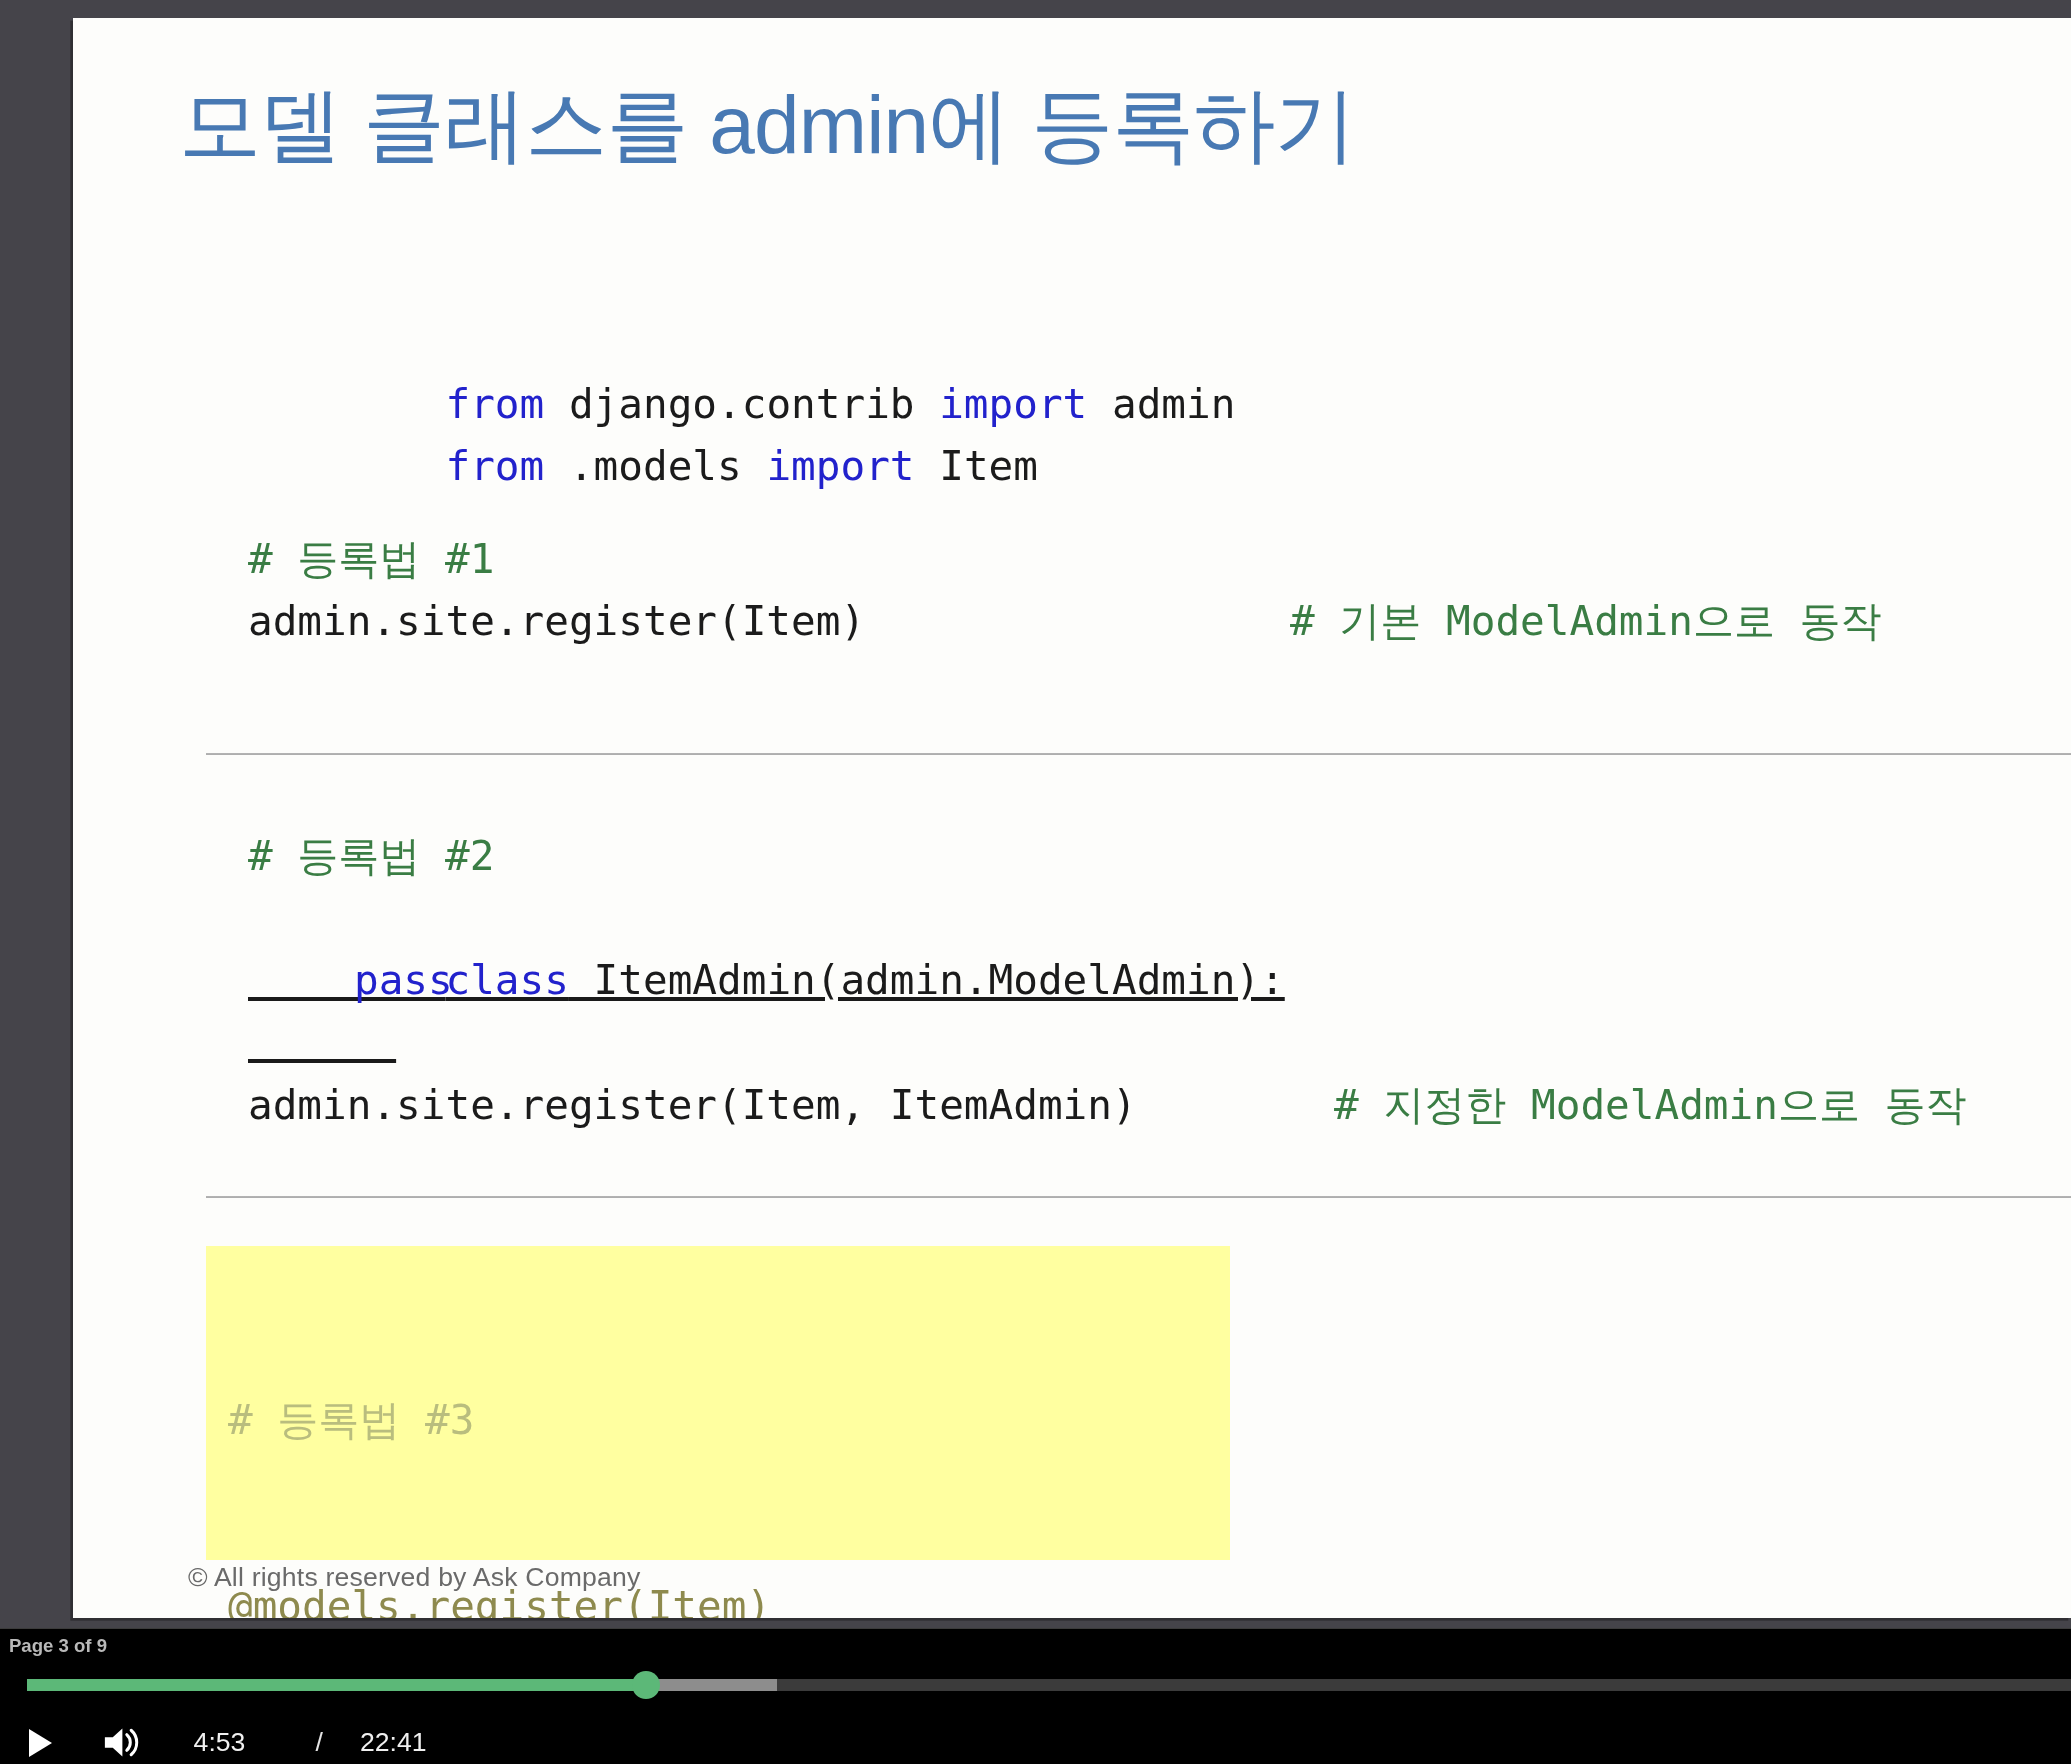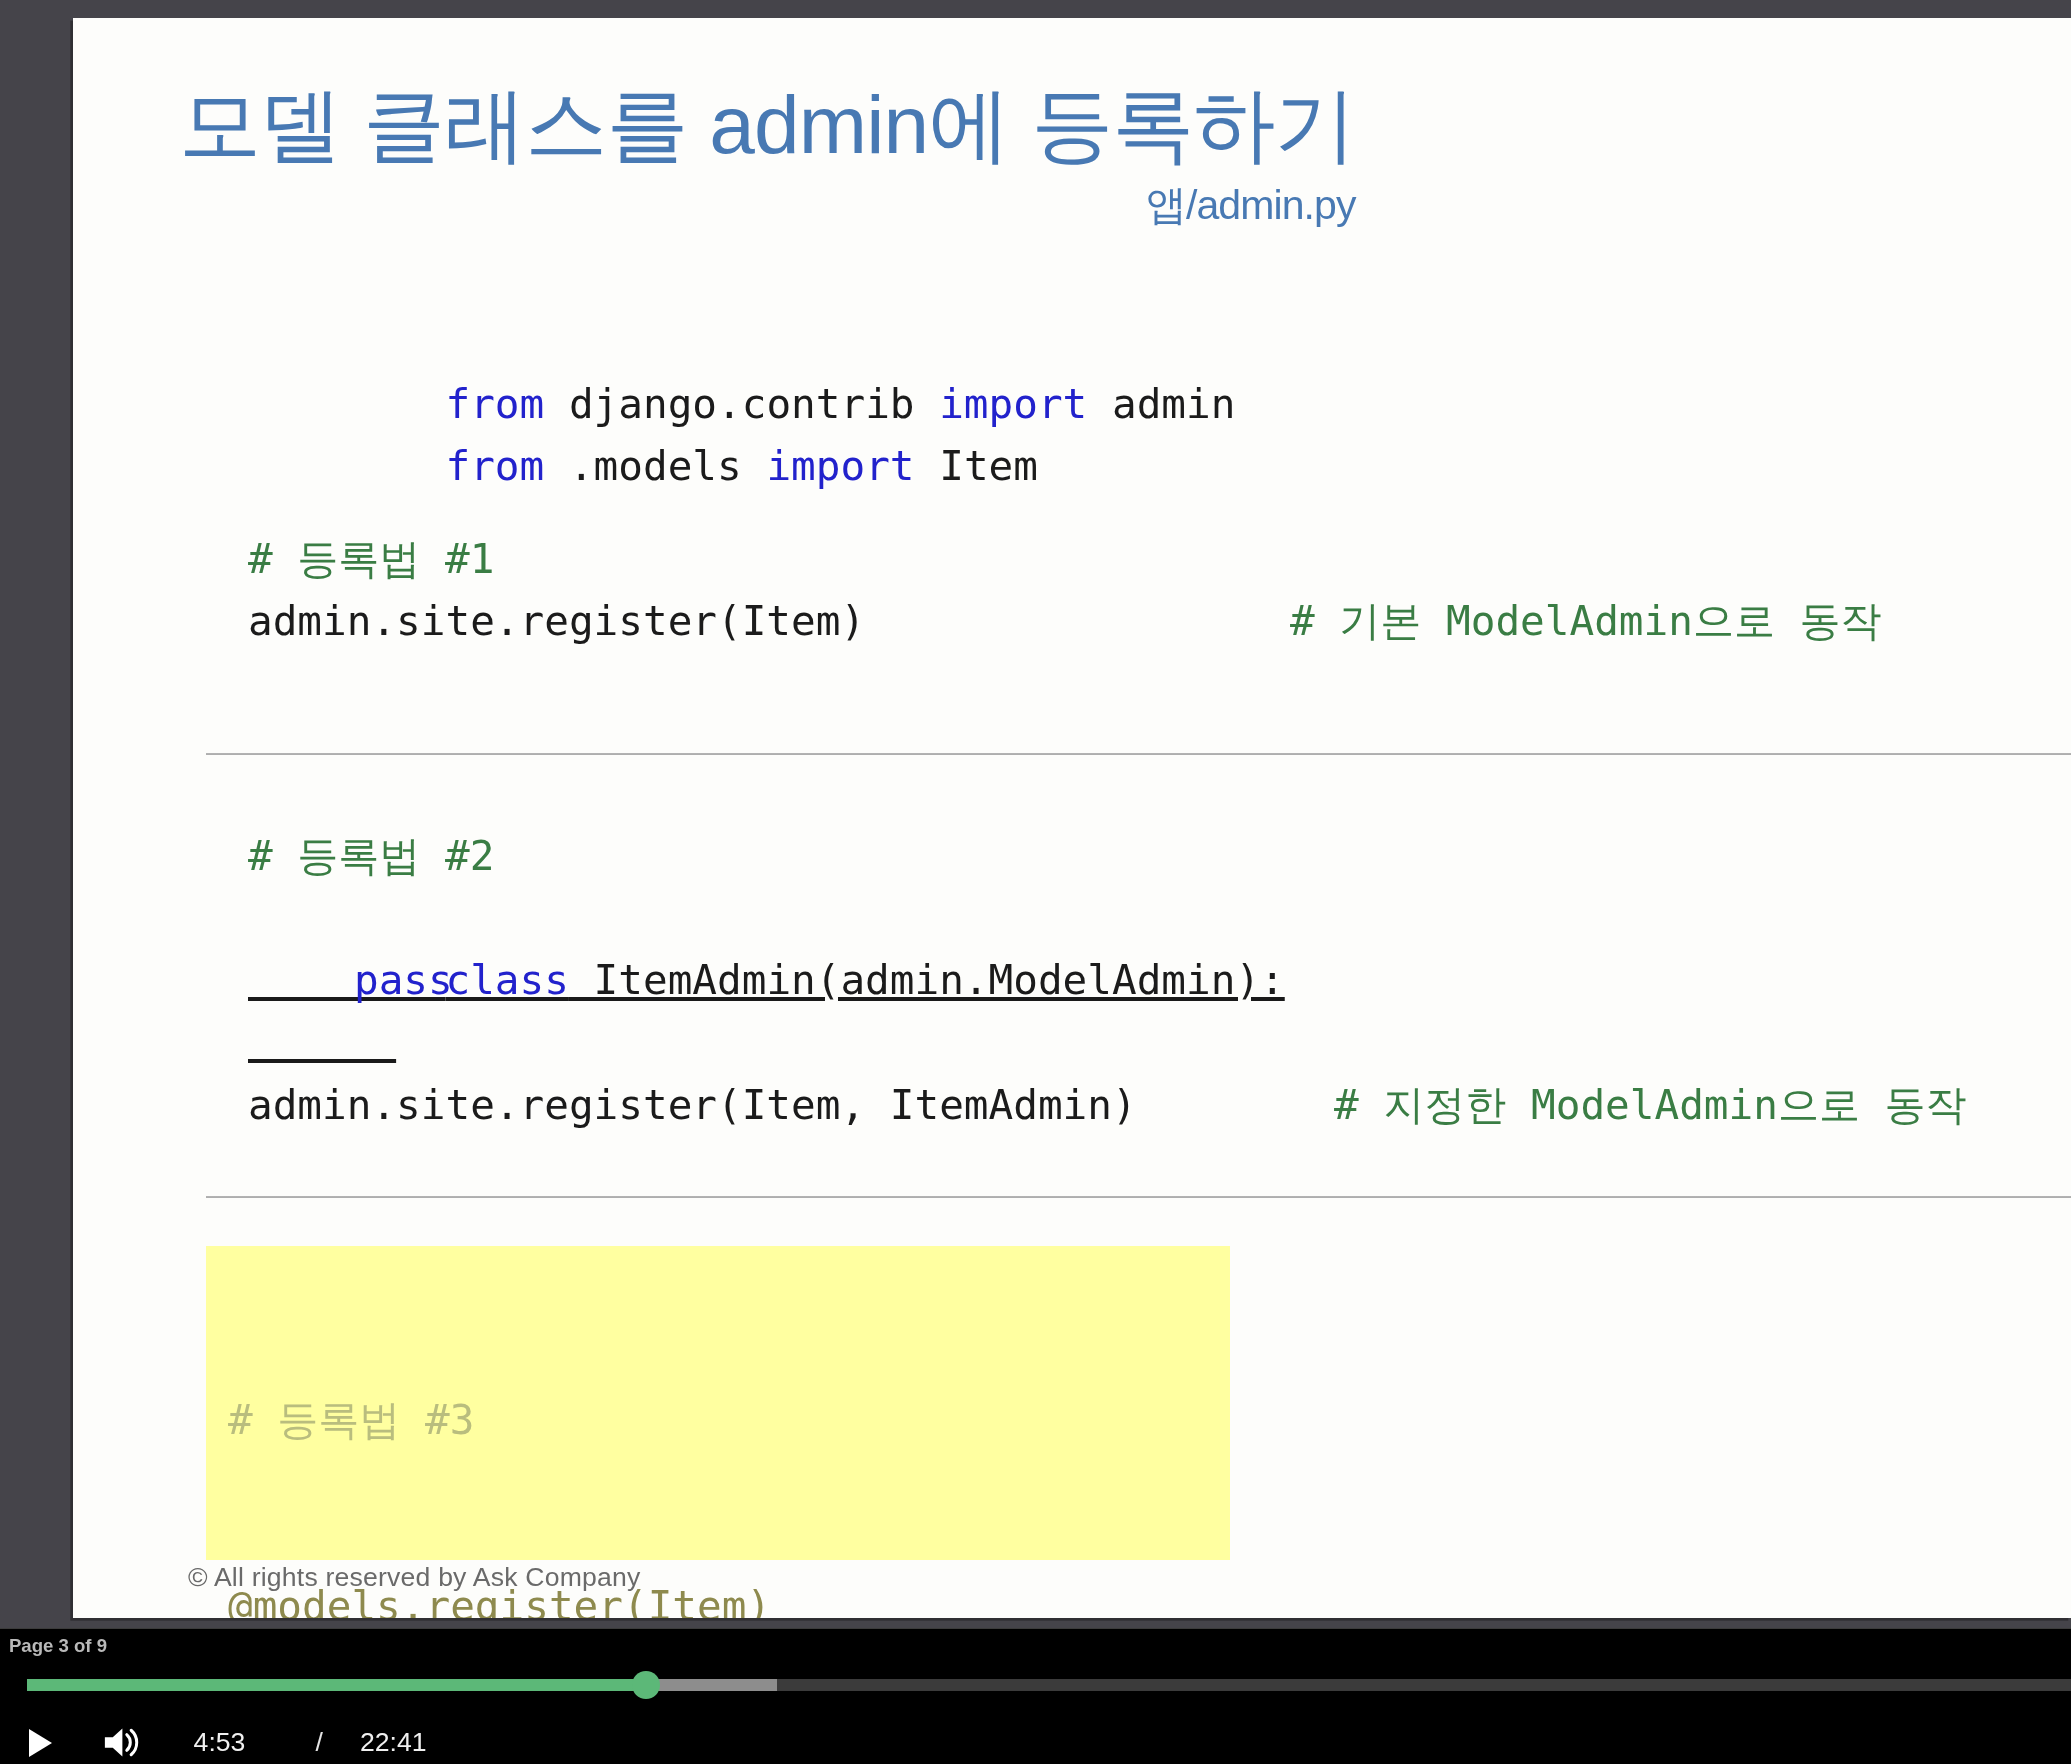--- a/index.html
+++ b/index.html
@@ -144,21 +144,20 @@
 </style>
 </head>
 <body>
 
 <div id="viewer">
 
   <div id="slide">
 
     <div id="title-block">
       <div id="slide-title">모델 클래스를 admin에 등록하기</div>
-      <div id="slide-subtitle">앱/admin.py</div>
     </div>
 
     <div id="code-area">
 
       <div class="code-line" style="left:151px; top:0px;">
         <span class="kw">from</span><span class="plain"> django.contrib </span><span class="kw">import</span><span class="plain"> admin</span>
       </div>
 
       <div class="code-line" style="left:151px; top:62px;">
         <span class="kw">from</span><span class="plain"> .models </span><span class="kw">import</span><span class="plain"> Item</span>

